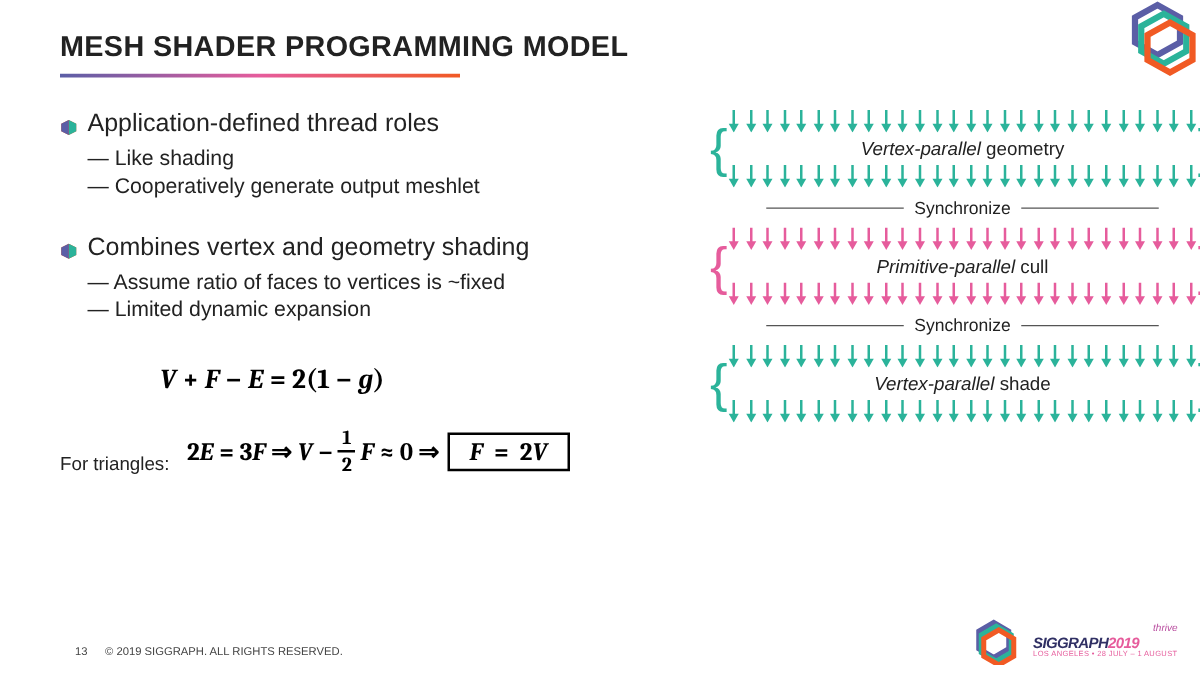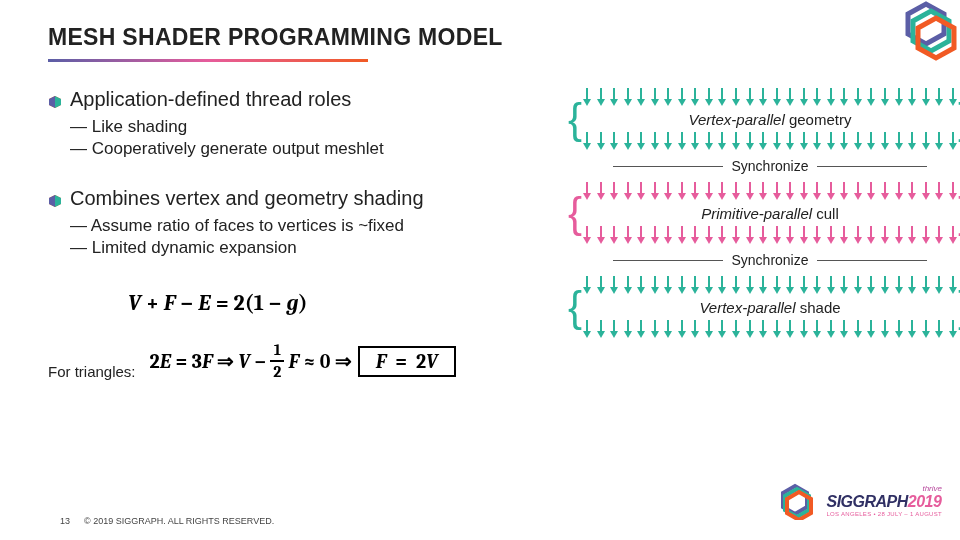--- a/index.html
+++ b/index.html
@@ -33,23 +33,23 @@
   .arrows-top { top: 0; }
   .arrows-bot { bottom: 0; }
   .arr { width: 10px; height: 18px; }
   .curly { position: absolute; top: 50%; transform: translateY(-50%); font-size: 42px; line-height: 1; pointer-events: none; }
   .curly.left { left: -12px; }
   .curly.right { right: -12px; }
   .sync { display: flex; align-items: center; justify-content: center; font-size: 14px; color: #222; gap: 8px; margin: 2px 0; text-align: center; }
   .sync .line { flex: 0 0 110px; height: 1px; background: #555; }
   .corner-logo { position: absolute; top: -6px; right: -6px; }
   .footer { position: absolute; left: 60px; bottom: 14px; font-size: 9px; color: #444; display: flex; align-items: center; gap: 14px; }
-  .bottom-logo { position: absolute; right: 18px; bottom: 20px; display: flex; align-items: center; gap: 8px; }
+  .bottom-logo { position: absolute; right: 18px; bottom: 8px; display: flex; align-items: center; gap: 8px; }
   .sig-text { font-family: Arial, sans-serif; }
-  .sig-main { font-size: 16px; font-weight: 700; font-style: italic; letter-spacing: -0.5px; }
+  .sig-main { font-size: 12px; font-weight: 700; font-style: italic; letter-spacing: -0.5px; }
   .sig-main .y { color: #e65c9c; }
   .sig-sub { font-size: 6px; color: #e65c9c; letter-spacing: 0.3px; }
   .thrive { font-size: 8px; font-style: italic; color: #b84b9e; text-align: right; }
 </style>
 </head>
 <body>
 
 <div class="slide">
 
   <div class="corner-logo">

